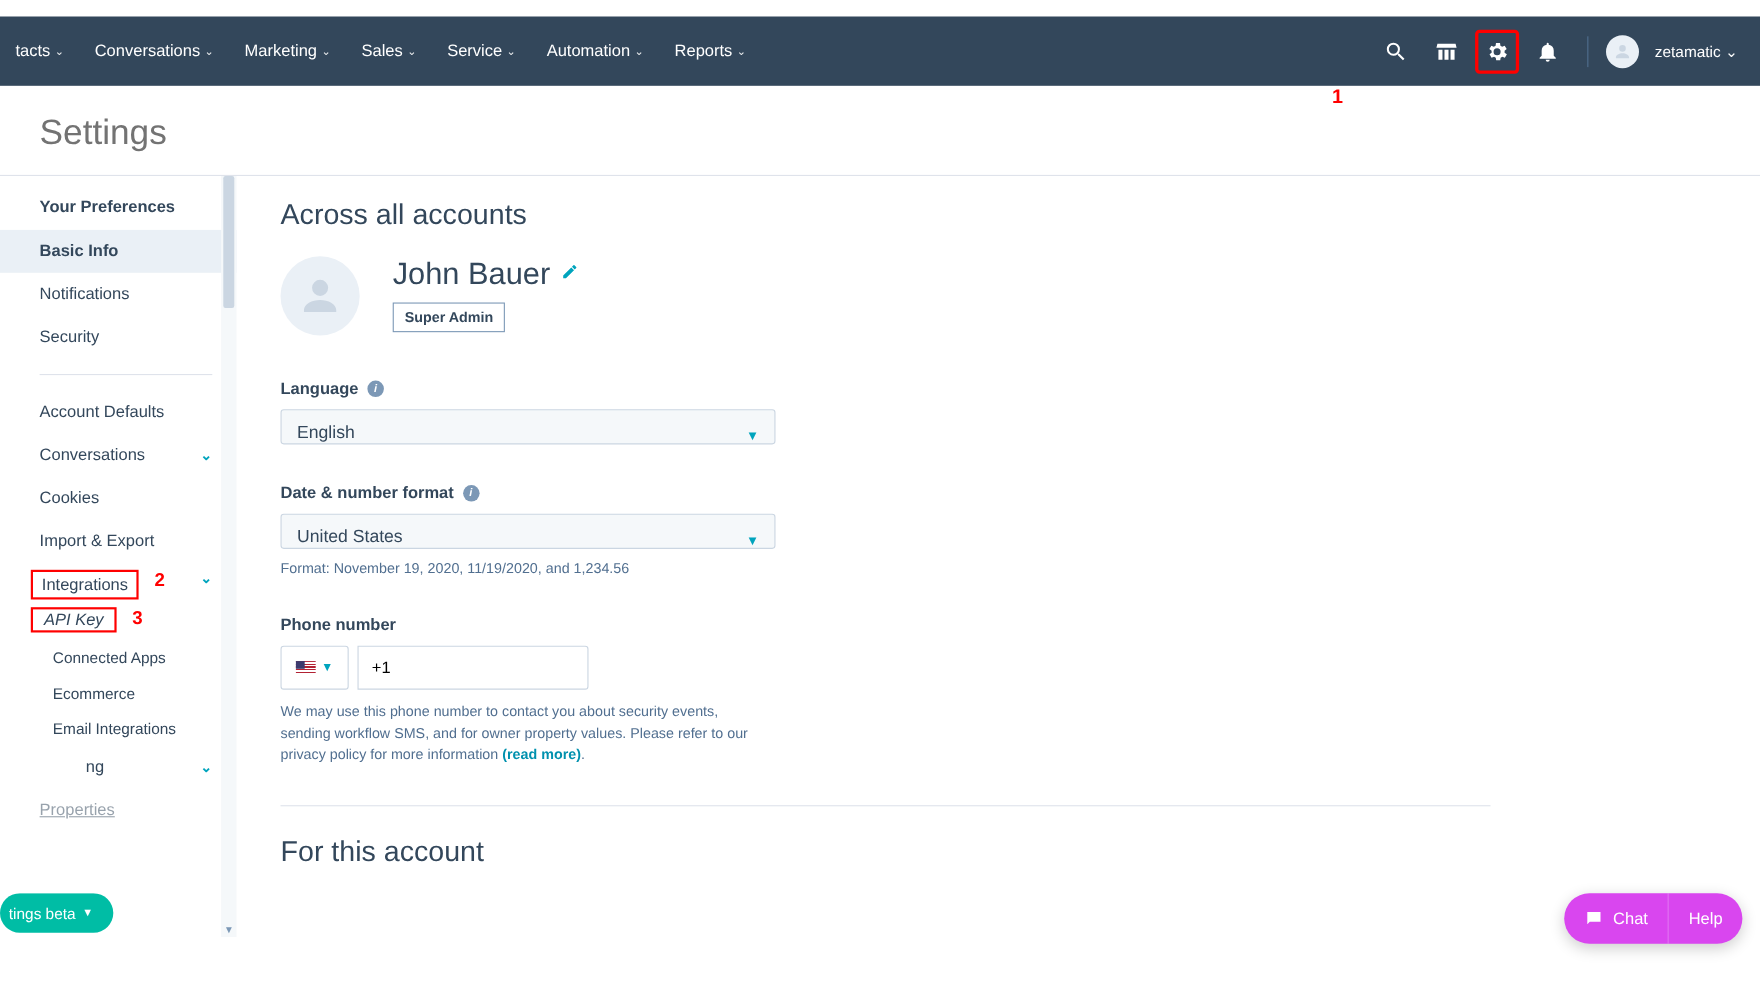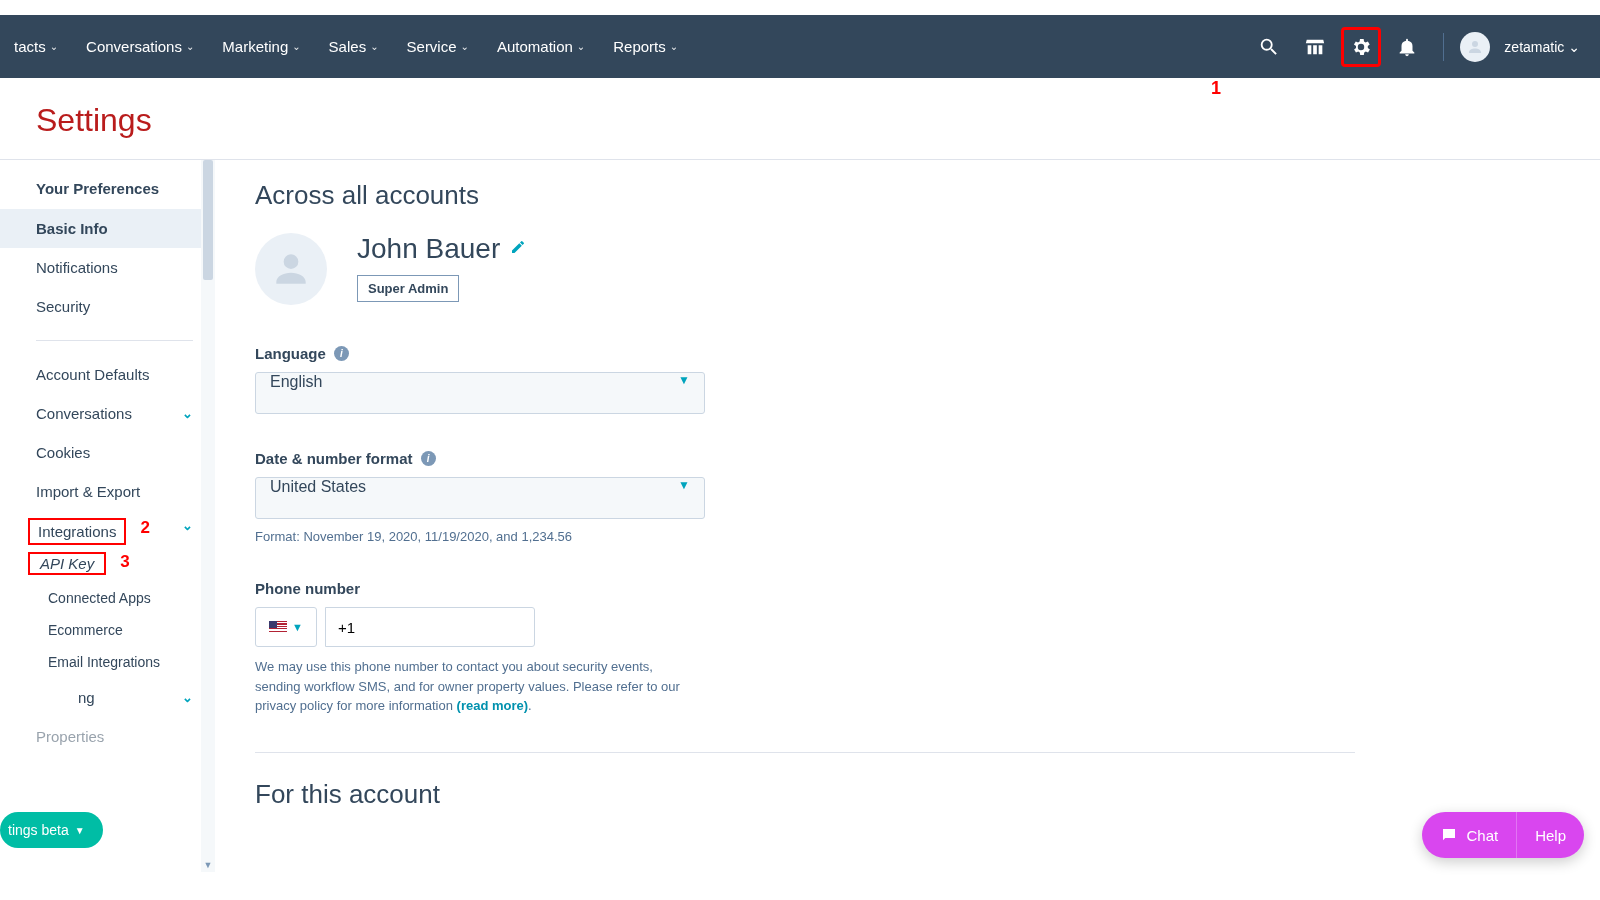--- a/index.html
+++ b/index.html
@@ -54,21 +54,21 @@
   left: 1211px;
   color: #ff0000;
   font-weight: 700;
   font-size: 18px;
 }
 
 
 .page-title {
   font-size: 32px;
   font-weight: 400;
-  color: #b91c1c;
+  color: #737373;
   padding: 24px 0 20px 36px;
 }
 .hr { border-bottom: 1px solid #dfe3eb; }
 
 .layout { display: flex; }
 .sidebar {
   width: 215px;
   min-width: 215px;
   padding: 20px 0 20px 0;
   position: relative;
@@ -165,23 +165,23 @@
 .field-label { font-size: 15px; font-weight: 600; margin-bottom: 10px; display: flex; align-items: center; gap: 8px; }
 .info-icon {
   width: 15px; height: 15px; border-radius: 50%; background: #7c98b6;
   display: inline-flex; align-items: center; justify-content: center;
   color: #fff; font-size: 10px; font-weight: 700; font-style: italic;
 }
 
 .select {
   border: 1px solid #cbd6e2;
   background: #f5f8fa;
-  height: 42px;
+  height: 32px;
   width: 450px;
-  display: flex; align-items: flex-start; justify-content: space-between;
+  display: flex; align-items: flex-end; justify-content: space-between;
   padding: 0 14px;
   font-size: 16px;
   border-radius: 3px;
   cursor: pointer;
 }
 .select .caret-down { color: #00a4bd; font-size: 12px; }
 .field-hint { font-size: 13px; color: #516f90; margin-top: 10px; }
 
 .phone-row { display: flex; gap: 0; }
 .phone-flag {
@@ -355,21 +355,21 @@
       <span class="red-num">3</span>
     </div>
     <div class="side-sub">Connected Apps</div>
     <div class="side-sub">Ecommerce</div>
     <div class="side-sub">Email Integrations</div>
 
     <div class="side-item" style="padding-left:78px;">
         <span>ng</span>
         <span class="side-chevron">⌄</span>
       </div>
-    <div class="side-item" style="opacity:0.5;">
+    <div class="side-item" style="opacity:0.5;text-decoration:underline;">
         <span>Properties</span>
       </div>
 
     <div class="scrolltrack">
       <div class="scroll-arrow-up">▲</div>
       <div class="scrollthumb"></div>
       <div class="scroll-arrow-down">▼</div>
     </div>
   </div>
 

